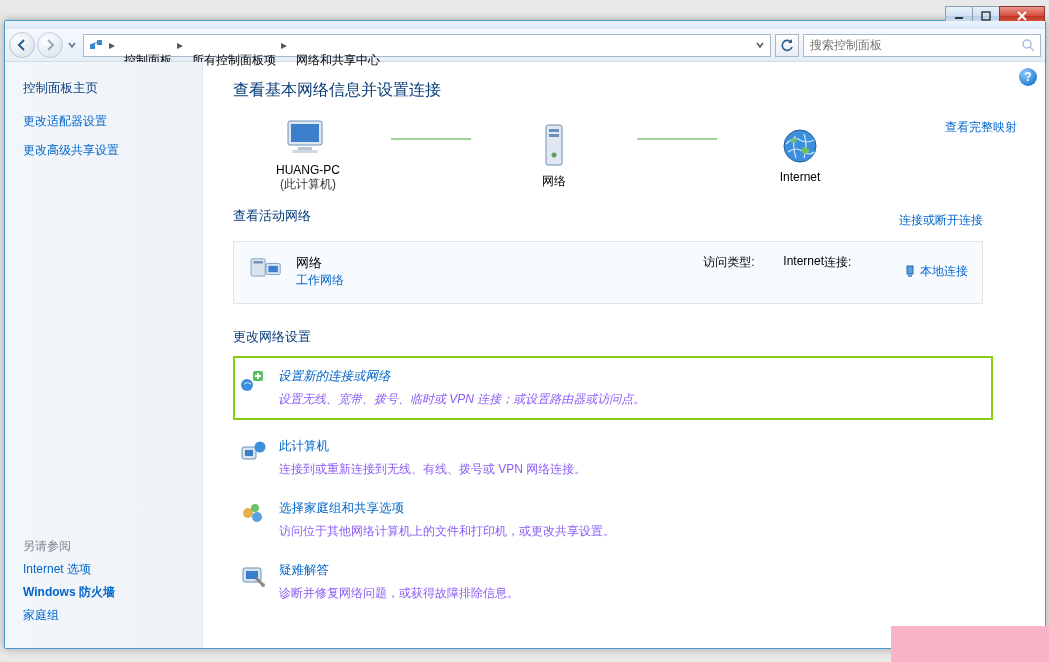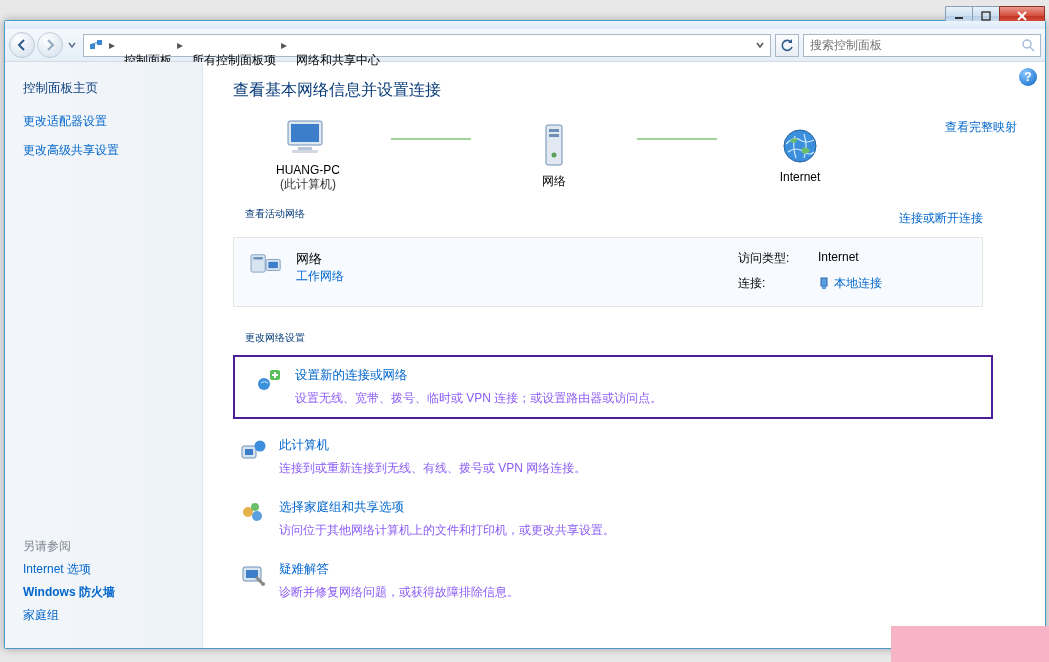--- a/index.html
+++ b/index.html
@@ -70,46 +70,46 @@
     flex:1; position:relative; overflow:auto; padding:18px 10px 18px 30px;
   }
   .helpbtn {
     position:absolute; right:8px; top:6px; width:18px; height:18px; border-radius:50%;
     background:radial-gradient(circle at 35% 30%,#8fc8ff 0%,#2d82d6 70%,#17559a 100%);
     display:flex; align-items:center; justify-content:center; color:#fff; font-weight:bold; font-size:12px; cursor:default;
   }
   .content h1 {
     color:#0a3d7a; font-weight:normal; font-size:16px; margin:0 0 16px 0;
   }
-  .sec-title { color:#0a3d7a; font-size:10px; margin:0 0 8px 12px;}
+  .sec-title { color:#0a3d7a; font-size:13px; margin:0 0 8px 0;}
   a.link, .link { color:#0066cc; text-decoration:none; font-size:12px; cursor:default;}
   
   .maprow { display:flex; align-items:center; margin-bottom:14px; position:relative;}
   .maprow .col { display:flex; flex-direction:column; align-items:center; width:150px;}
   .maprow .lbl { font-size:12px; margin-top:4px; text-align:center;}
   .maprow .sublbl { font-size:12px; color:#333; margin-top:-1px;}
   .maprow .dashes { width:80px; border-top:2px solid #9fd39a; margin:0 8px; align-self:center; height:0; margin-bottom:32px;}
   .maprow .right { position:absolute; right:18px; top:2px;}
   
   .activebox {
     margin:8px 0 24px 0; border:1px solid #e5e5e5; background:#f7fbff; padding:12px 14px 14px 14px;
     display:flex; gap:30px; width:750px;
   }
   .activebox .left { display:flex; gap:12px; flex:1;}
-  .activebox .right { display:flex; flex-direction:column; gap:8px; font-size:12px; min-width:230px;}
+  .activebox .right { display:flex; flex-direction:row; font-size:12px; min-width:230px;}
   .kv { display:flex; gap:20px;}
   .kv .k { width:60px;}
   .activehdr { display:flex; justify-content:space-between; align-items:center; width:750px;}
   
   .tasks { width:760px;}
   .task { display:flex; align-items:flex-start; gap:12px; margin:10px 0 14px 0; padding:4px 6px;}
   .task .ico { width:28px; height:28px; display:flex; align-items:center; justify-content:center; flex-shrink:0;}
   .task .ttl { color:#0066cc; font-size:12.5px;}
   .task .desc { color:#8b5cf6; font-size:12px; margin-top:6px;}
-  .task.hilite { border:2px solid #4c1d95; padding:10px 20px;}
+  .task.hilite { border:2px solid #84cc16; padding:10px 3px;font-style:italic;}
   
   .pc-icon { width:48px; height:42px;}
   .tower-icon { width:36px; height:48px;}
   .globe-icon { width:40px; height:40px;}
   .net-icon { width:36px; height:30px;}
   .pink { position:absolute; right:-4px; bottom:-19px; width:162px; height:55px; background:#f6b4c6; }
 </style>
 </head>
 <body>
 

